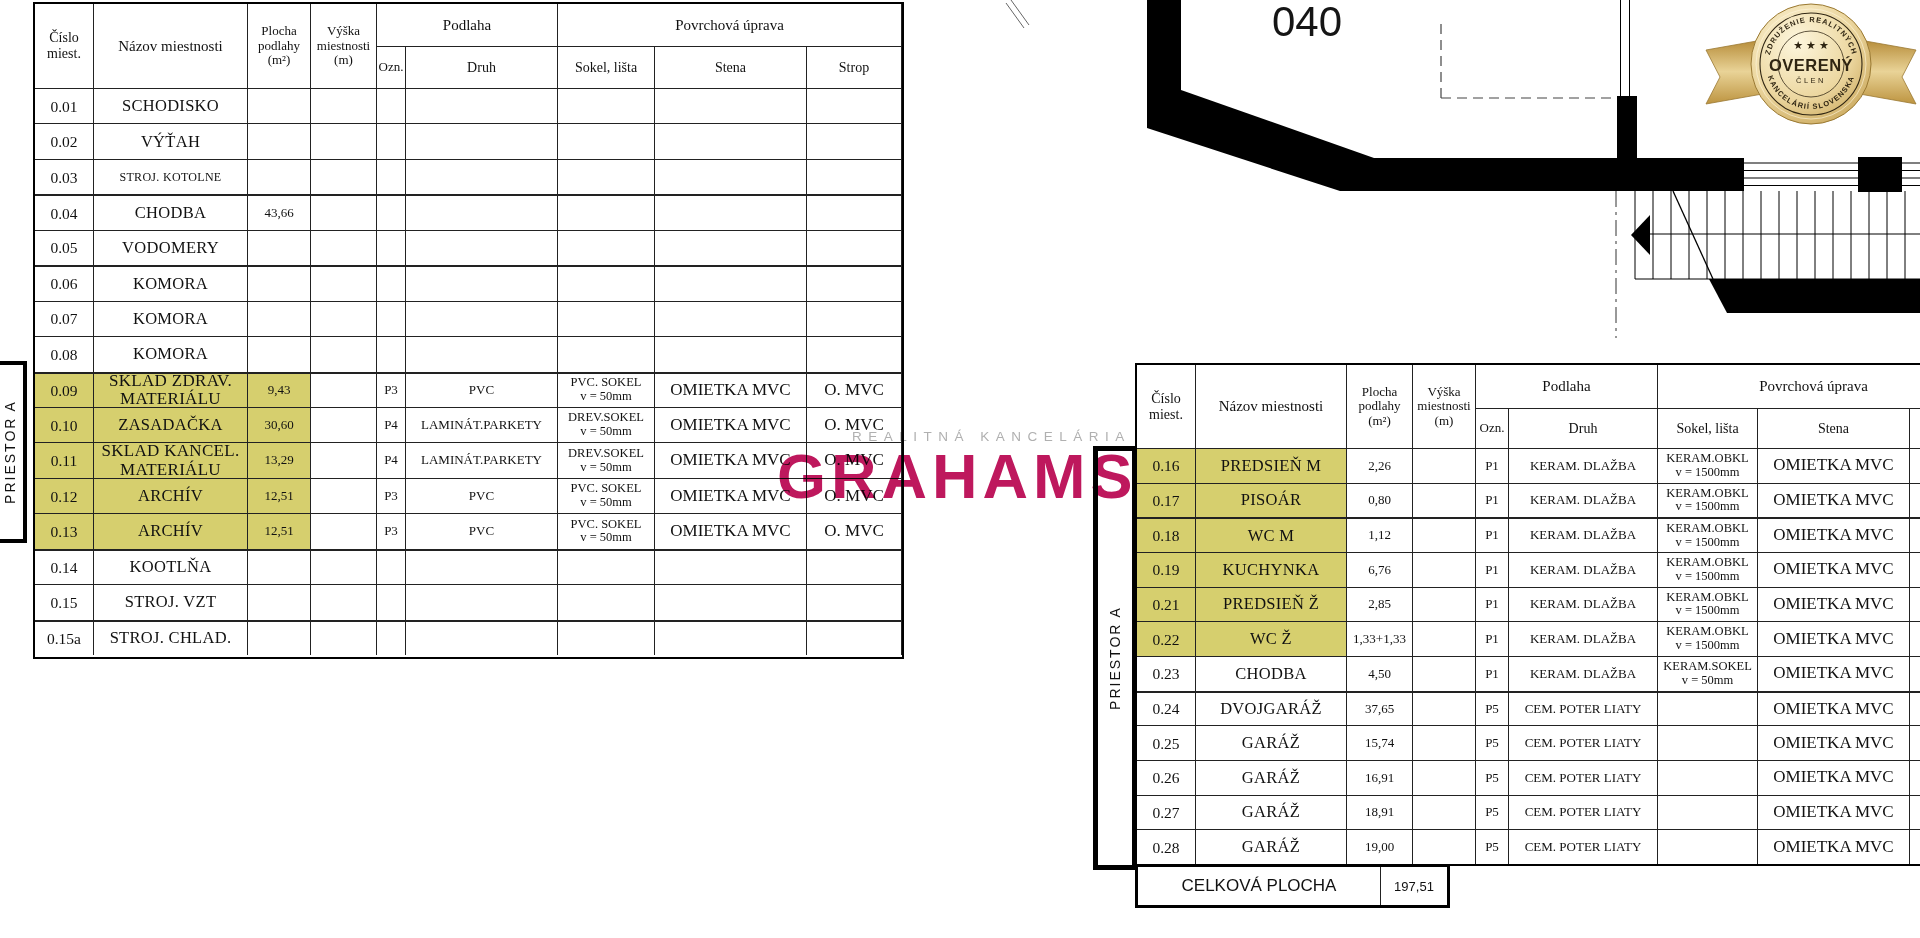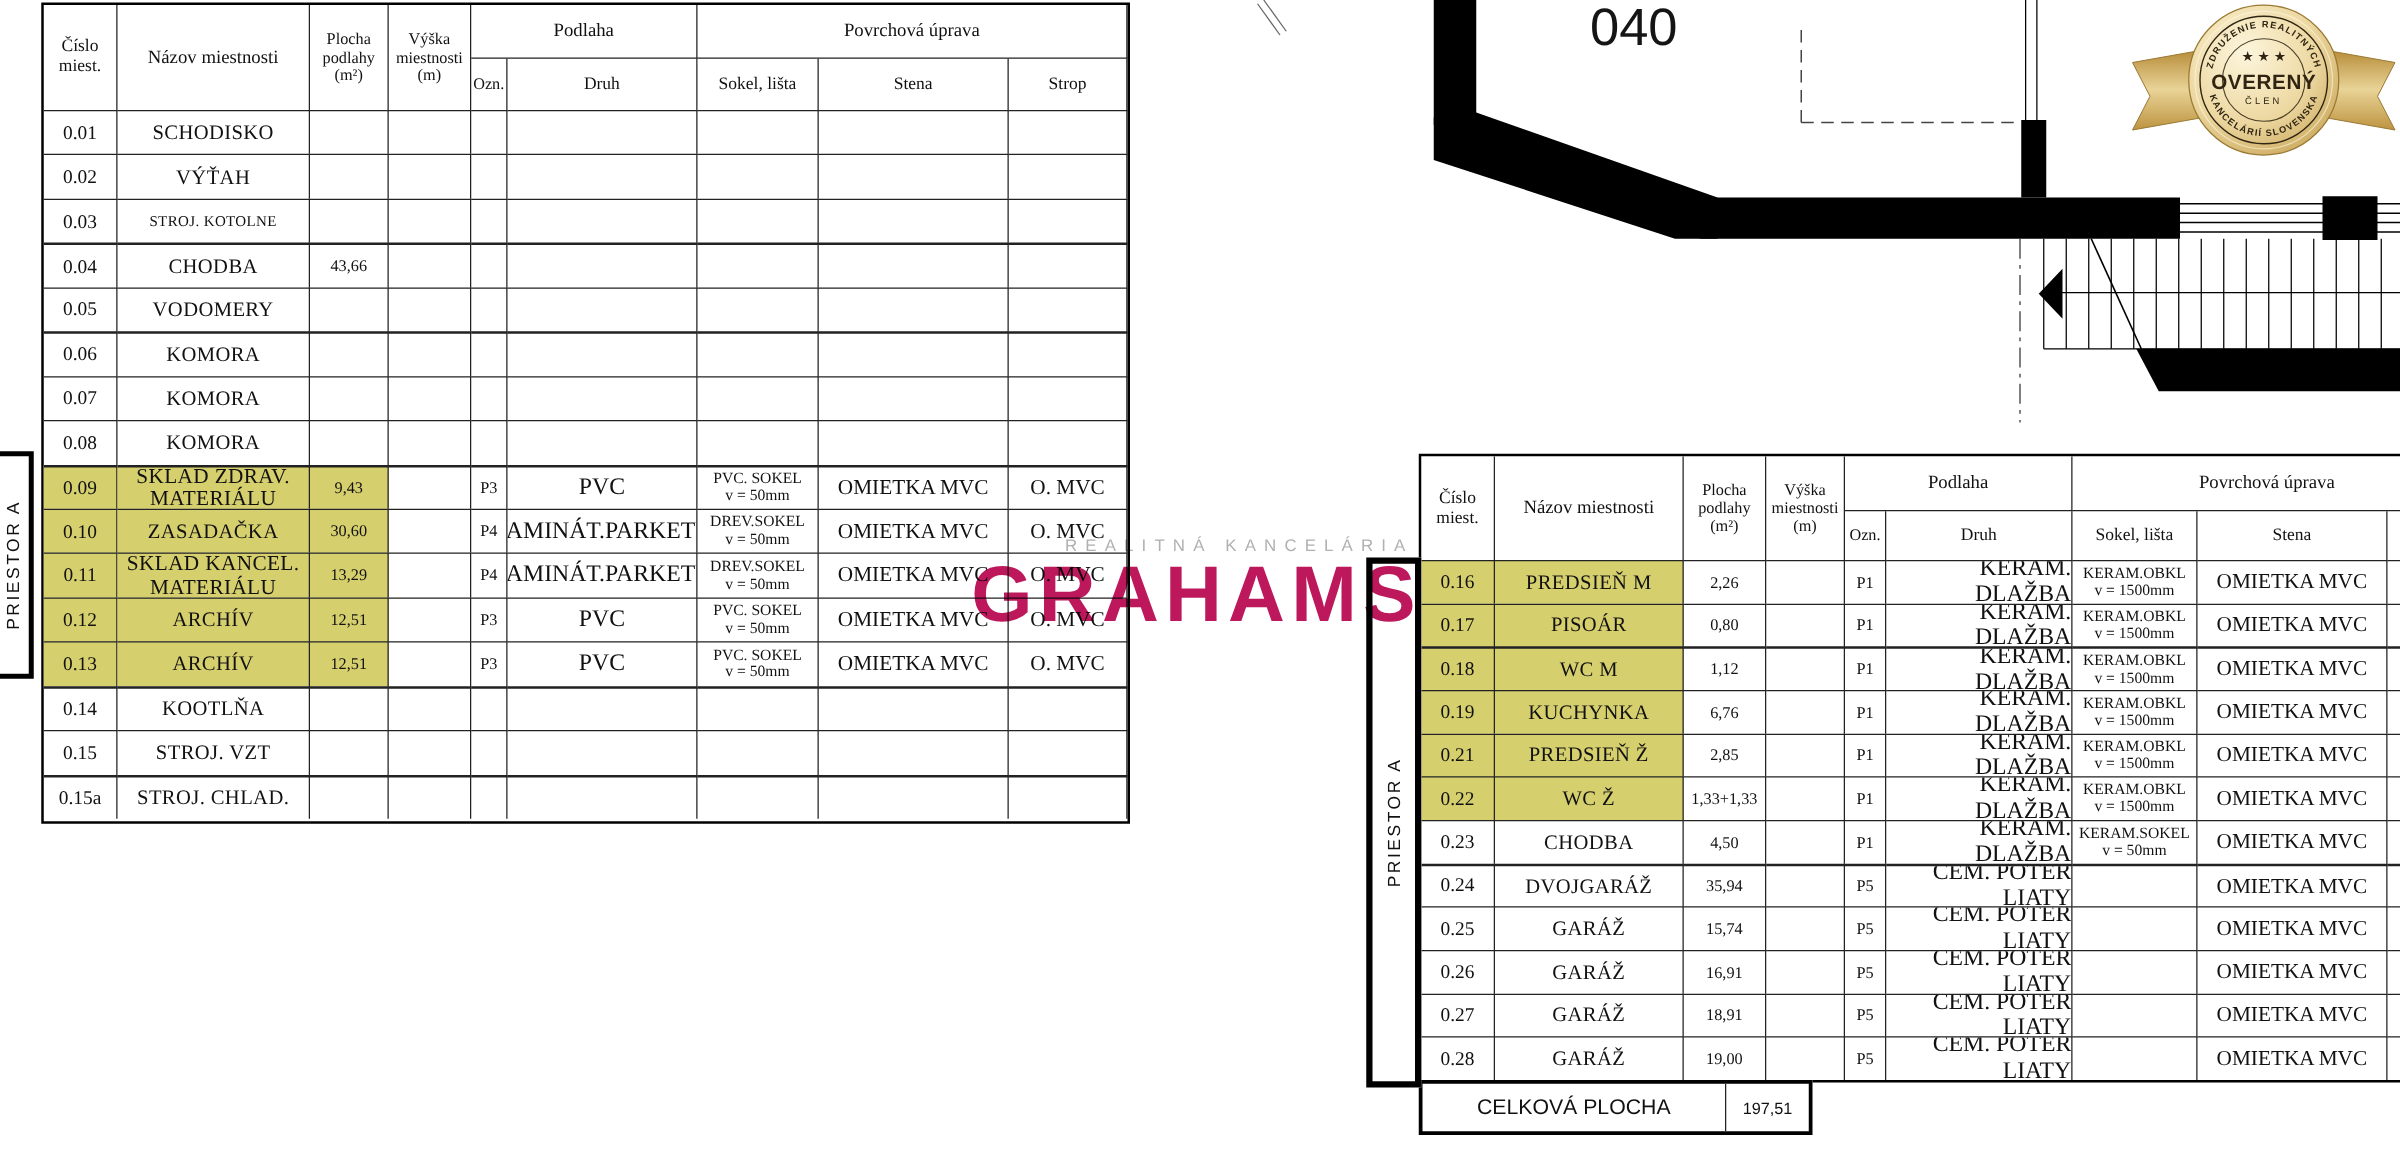--- a/index.html
+++ b/index.html
@@ -29,21 +29,21 @@
   .hstrop{grid-area:2/9/3/10;}
   .cell{display:flex;flex-direction:column;align-items:center;justify-content:center;
         text-align:center;border-right:1px solid #222;border-top:1px solid #222;
         line-height:1.1;overflow:hidden;}
   .c-num{font-size:15.5px;}
   .c-name{font-size:16.5px;letter-spacing:.3px;}
   .c-name.smallname{font-size:12px;}
   .c-name.two{font-size:17px;}
   .c-val{font-size:13px;}
   .c-ozn{font-size:13px;}
-  .c-druh{font-size:19px;text-align:right;}
+  .c-druh{font-size:13px;text-align:right;}
   .c-sokel{font-size:12.5px;}
   .c-sm{font-size:17px;}
   .hl{background:#d6cf6e;}
 
   
   .totalbox{position:absolute;left:1135px;top:864px;width:315px;height:44px;
             border:3px solid #000;box-sizing:border-box;background:#fff;display:flex;}
   .totalbox .tlabel{flex:1;display:flex;align-items:center;justify-content:center;font-size:17px;}
   .totalbox .tvalue{width:66px;display:flex;align-items:center;justify-content:center;
                     font-size:13px;border-left:1px solid #222;}
@@ -349,21 +349,21 @@
       <div class="cell c-ozn">P1</div>
       <div class="cell c-druh">KERAM.  DLAŽBA</div>
       <div class="cell c-sokel">
         <div>KERAM.SOKEL</div>
         <div>v = 50mm</div>
       </div>
       <div class="cell c-sm">OMIETKA MVC</div>
       <div class="cell c-sm"></div>
       <div class="cell c-num" style="border-top-width: 2px;">0.24</div>
       <div class="cell c-name" style="border-top-width: 2px;">DVOJGARÁŽ</div>
-      <div class="cell c-val" style="border-top-width: 2px;">35,94</div>
+      <div class="cell c-val" style="border-top-width: 2px;">37,65</div>
       <div class="cell c-val" style="border-top-width: 2px;"></div>
       <div class="cell c-ozn" style="border-top-width: 2px;">P5</div>
       <div class="cell c-druh" style="border-top-width: 2px;">CEM.  POTER LIATY</div>
       <div class="cell c-sokel" style="border-top-width: 2px;"></div>
       <div class="cell c-sm" style="border-top-width: 2px;">OMIETKA MVC</div>
       <div class="cell c-sm" style="border-top-width: 2px;"></div>
       <div class="cell c-num">0.25</div>
       <div class="cell c-name">GARÁŽ</div>
       <div class="cell c-val">15,74</div>
       <div class="cell c-val"></div>

